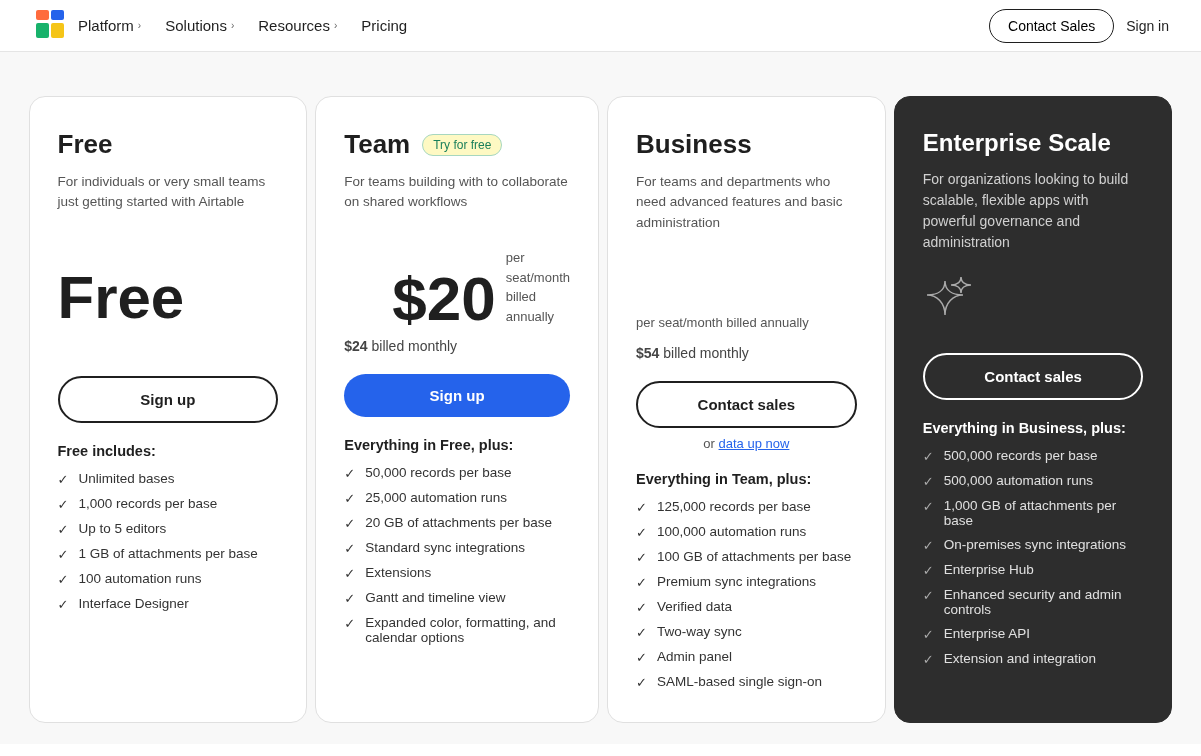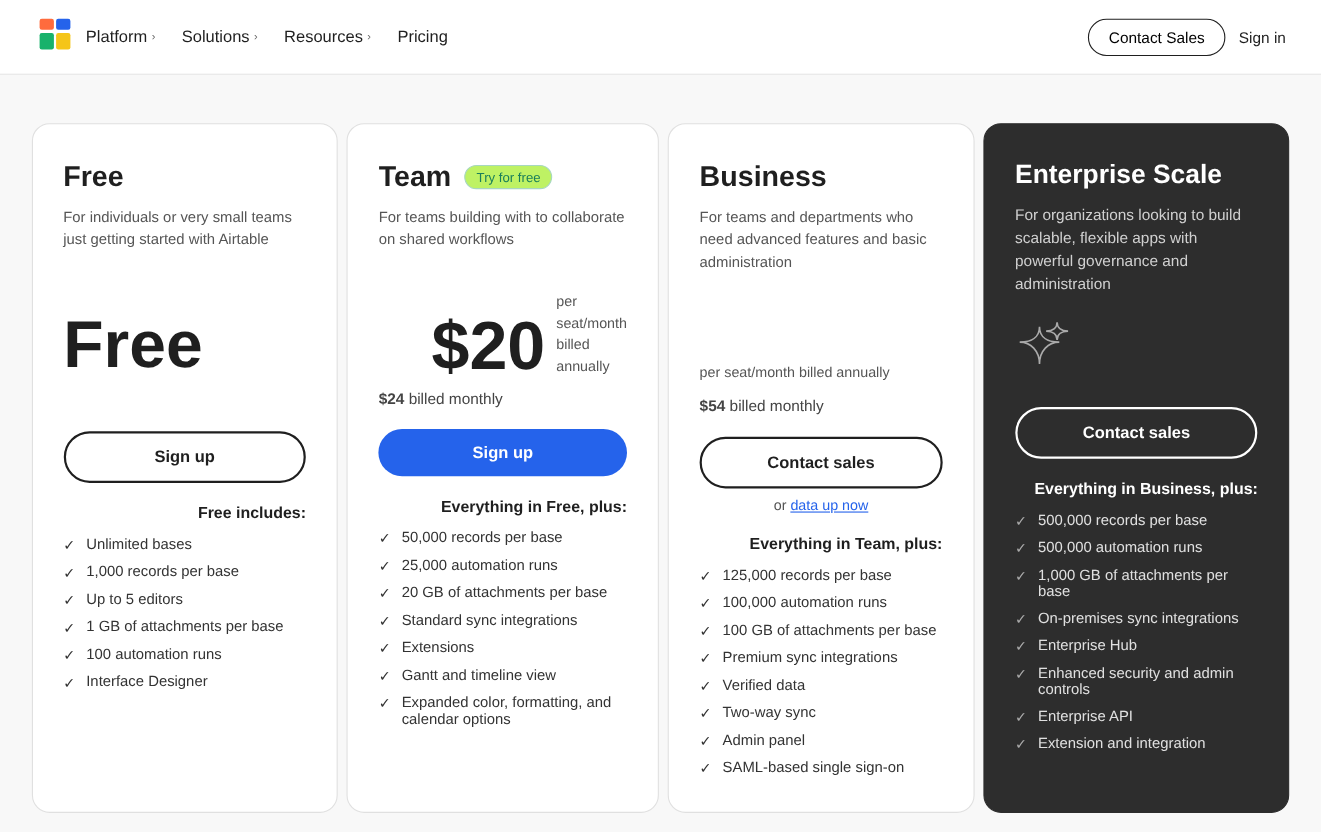--- a/index.html
+++ b/index.html
@@ -1,20 +1,20 @@
 <!DOCTYPE html>
 <html><head>
   <meta charset="utf-8">
   <style>
     * { box-sizing: border-box; margin: 0; padding: 0; }
     body { font-family: -apple-system, BlinkMacSystemFont, 'Segoe UI', sans-serif; background: #fff; color: #1f1f1f; }
 
     
     nav {
-      display: flex; align-items: center; padding: 0 32px; height: 68px;
+      display: flex; align-items: center; padding: 0 32px; height: 52px;
       border-bottom: 1px solid #e5e5e5; position: sticky; top: 0; background: #fff; z-index: 100;
     }
     .nav-links { display: flex; gap: 4px; align-items: center; flex: 1; }
     .nav-link {
       display: flex; align-items: center; gap: 4px; padding: 6px 10px;
       font-size: 15px; color: #1f1f1f; cursor: pointer; border-radius: 6px; white-space: nowrap;
     }
     .nav-link .chevron { font-size: 10px; color: #666; }
     .nav-pricing { font-size: 15px; padding: 6px 10px; color: #1f1f1f; }
     .nav-actions { display: flex; align-items: center; gap: 12px; }
@@ -38,21 +38,21 @@
     .plan-card {
       background: #fff; border: 1px solid #e0e0e0; border-radius: 16px; padding: 32px 28px;
       position: relative; margin: 4px;
     }
     .plan-card.enterprise {
       background: #2d2d2d; color: #fff; border-color: #2d2d2d;
     }
     .plan-name { font-size: 26px; font-weight: 700; margin-bottom: 12px; display: flex; align-items: center; gap: 12px; }
     .plan-card.enterprise .plan-name { font-size: 24px; }
     .try-badge {
-      font-size: 12px; font-weight: 500; color: #1a7f5a; background: #bef264;
+      font-size: 12px; font-weight: 500; color: #1a7f5a; background: #fef9c3;
       border: 1px solid #a7d7bf; border-radius: 20px; padding: 3px 10px;
     }
     .plan-desc { font-size: 13.5px; color: #555; line-height: 1.5; min-height: 52px; }
     .plan-card.enterprise .plan-desc { color: #d0d0d0; font-weight: 500; font-size: 14px; }
 
     
     .price-section { margin: 24px 0 8px; min-height: 80px; display: flex; align-items: flex-end; gap: 10px; }
     .price-free { font-size: 60px; font-weight: 700; line-height: 1; }
     .price-amount { font-size: 62px; font-weight: 700; line-height: 1; margin-left: 48px; }
     .price-meta { font-size: 13px; color: #555; line-height: 1.5; padding-bottom: 4px; }
@@ -66,21 +66,21 @@
       margin-bottom: 8px;
     }
     .btn-outline { border: 2px solid #1f1f1f; background: #fff; color: #1f1f1f; }
     .btn-blue { border: none; background: #2563eb; color: #fff; }
     .btn-outline-dark { border: 2px solid #1f1f1f; background: #fff; color: #1f1f1f; }
     .btn-outline-white { border: 2px solid #fff; background: transparent; color: #fff; }
     .sign-up-now { font-size: 13px; color: #555; text-align: center; margin-bottom: 4px; }
     .sign-up-now a { color: #2563eb; text-decoration: underline; cursor: pointer; }
 
     
-    .features-label { font-size: 14.5px; font-weight: 600; margin: 20px 0 12px; text-align: right; }
+    .features-label { font-size: 14.5px; font-weight: 600; margin: 20px 0 12px; }
     .plan-card.enterprise .features-label { font-weight: 700; }
     .feature-list { list-style: none; display: flex; flex-direction: column; gap: 9px; }
     .feature-item { display: flex; align-items: flex-start; gap: 10px; font-size: 13.5px; color: #333; }
     .plan-card.enterprise .feature-item { color: #e0e0e0; }
     .check-icon { color: #333; font-size: 13px; flex-shrink: 0; margin-top: 1px; }
     .plan-card.enterprise .check-icon { color: #aaa; }
 
     
     .sparkle-icon { margin: 20px 0 24px; }
     .sparkle-icon svg { width: 52px; height: 52px; }

